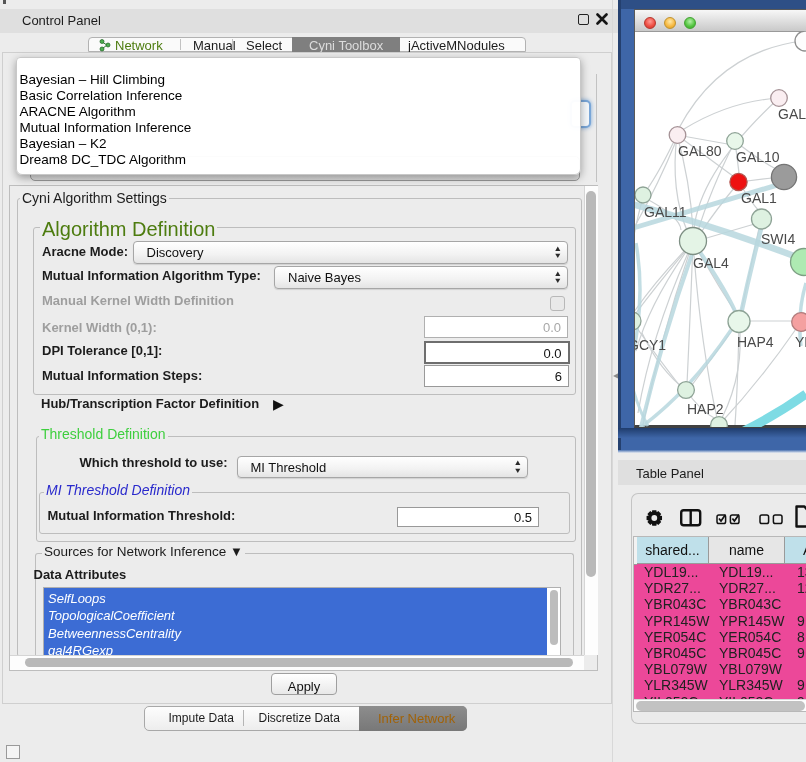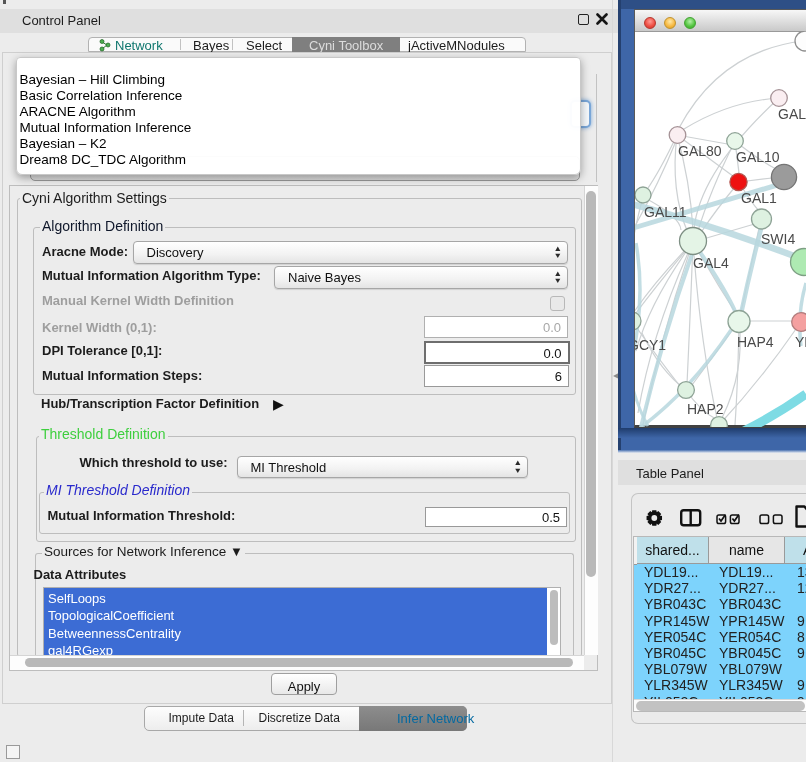--- a/index.html
+++ b/index.html
@@ -39,43 +39,43 @@
 <div class="abs" style="left:88px;top:37px;width:438px;height:15px;background:#fafafa;border:1px solid #b2b2b2;border-radius:4px 4px 0 0;box-sizing:border-box;"></div>
 <div class="abs" style="left:292px;top:37px;width:108px;height:15px;background:#7f7f7f;"></div>
 <div class="abs" style="left:99px;top:38px;width:12px;height:13px;">
 <svg width="12" height="13" viewBox="0 0 12 13">
 <line x1="3" y1="3" x2="8" y2="6" stroke="#2e7d32" stroke-width="1"></line>
 <line x1="3" y1="10" x2="8" y2="6" stroke="#2e7d32" stroke-width="1"></line>
 <circle cx="3" cy="2.5" r="2" fill="#4caf50" stroke="#1b5e20" stroke-width=".7"></circle>
 <circle cx="3" cy="10" r="2" fill="#4caf50" stroke="#1b5e20" stroke-width=".7"></circle>
 <circle cx="9" cy="6" r="2" fill="#4caf50" stroke="#1b5e20" stroke-width=".7"></circle>
 </svg></div>
-<div class="abs" style="left:115px;top:38px;font-size:13px;color:#0f766e;">Network</div>
+<div class="abs" style="left:115px;top:38px;font-size:13px;color:#4d7c0f;">Network</div>
 <div class="abs" style="left:180px;top:39px;width:1px;height:11px;background:#c2c2c2;"></div>
-<div class="abs" style="left:193px;top:38px;font-size:13px;color:#1c1c1c;">Bayes</div>
+<div class="abs" style="left:193px;top:38px;font-size:13px;color:#1c1c1c;">Manual</div>
 <div class="abs" style="left:232px;top:39px;width:1px;height:11px;background:#c2c2c2;"></div>
 <div class="abs" style="left:246px;top:38px;font-size:13px;color:#1c1c1c;">Select</div>
 <div class="abs" style="left:309px;top:38px;font-size:13px;color:#dcdcdc;">Cyni Toolbox</div>
 <div class="abs" style="left:408px;top:38px;font-size:13px;color:#1c1c1c;">jActiveMNodules</div>
 
 <div class="abs" style="left:2px;top:52px;width:610px;height:652px;border:1px solid #cfcfcf;box-sizing:border-box;background:#ececec;"></div>
 
 <div class="abs" style="left:570px;top:100px;width:17px;height:24px;border:2px solid #7aa7d8;border-radius:5px;box-shadow:0 0 4px #7aa7d8;background:#f4f8fb;"></div>
 
 <div class="abs" style="left:30px;top:156px;width:550px;height:25px;border:1px solid #9a9a9a;border-radius:5px;background:linear-gradient(#fdfdfd,#dcdcdc);box-sizing:border-box;"></div>
 
 <div class="abs" style="left:596px;top:74px;width:1px;height:108px;background:#c2c2c2;"></div>
 
 <div class="abs" style="left:9px;top:185px;width:589px;height:486px;border:1px solid #bdbdbd;box-sizing:border-box;background:#ececec;"></div>
 
 <div class="grp" style="left:17px;top:198px;width:563px;height:457px;border-radius:3px;"></div>
 <div class="gtitle" style="left:20px;top:190px;color:#1c1c1c;font-size:14px;">Cyni Algorithm Settings</div>
 
 <div class="grp" style="left:33px;top:227px;width:541px;height:166px;"></div>
-<div class="gtitle" style="left:40px;top:218px;color:#0f172a;font-size:14px;">Algorithm Definition</div>
+<div class="gtitle" style="left:40px;top:218px;color:#4d7c0f;font-size:20px;">Algorithm Definition</div>
 
 <div class="abs lbl" style="left:42px;top:243.5px;">Aracne Mode:</div>
 <div class="combo" style="left:132.5px;top:241px;width:433.5px;height:20.5px;">
   <span class="ctext">Discovery</span>
   <span class="arr">▲<br>▼</span>
 </div>
 
 <div class="abs lbl" style="left:42px;top:268px;">Mutual Information Algorithm Type:</div>
 <div class="combo" style="left:274px;top:266px;width:292px;height:20.5px;">
   <span class="ctext">Naive Bayes</span>
@@ -108,51 +108,51 @@
 
 <div class="abs lbl" style="left:79.5px;top:454.5px;">Which threshold to use:</div>
 <div class="combo" style="left:236.5px;top:455.5px;width:289.5px;height:20px;">
   <span class="ctext">MI Threshold</span>
   <span class="arr">▲<br>▼</span>
 </div>
 
 <div class="grp" style="left:39px;top:492px;width:529px;height:39.5px;"></div>
 <div class="gtitle" style="left:44px;top:481.5px;color:#2929cc;font-size:14px;font-style:italic;">MI Threshold Definition</div>
 <div class="abs lbl" style="left:47.5px;top:507.5px;">Mutual Information Threshold:</div>
-<div class="tfield" style="left:425px;top:507px;width:142px;height:19.5px;box-sizing:border-box;text-align:right;">
+<div class="tfield" style="left:397px;top:507px;width:142px;height:19.5px;box-sizing:border-box;text-align:right;">
     <span style="top:2px;">0.5</span>
   </div>
 
 <div class="grp" style="left:35px;top:553px;width:537px;height:110px;border-bottom:none;border-radius:3px 3px 0 0;"></div>
 <div class="gtitle" style="left:42px;top:543.5px;color:#1c1c1c;font-size:13.5px;">Sources for Network Inference <span style="font-size:13px;position:relative;top:0.5px;">▼</span></div>
 <div class="abs lbl" style="left:33.5px;top:567px;">Data Attributes</div>
 
 <div class="abs" style="left:42.5px;top:587px;width:518.5px;height:68px;background:#fff;border:1px solid #b0b0b0;border-bottom:none;box-sizing:border-box;overflow:hidden;">
-  <div style="position:absolute;left:0;top:0;width:503px;height:80px;background:#3c6cd4;color:#fff;font-size:13px;line-height:17.3px;padding:2px 0 0 4.5px;box-sizing:border-box;">
+  <div style="position:absolute;left:0;top:0;width:503px;height:80px;background:#3c6cd4;color:#fff;font-size:13px;line-height:17.3px;padding:2px 0 0 4.5px;box-sizing:border-box;font-style:italic;">
     SelfLoops<br>TopologicalCoefficient<br>BetweennessCentrality<br>gal4RGexp
   </div>
   <div style="position:absolute;left:506px;top:1.5px;width:8px;height:55px;background:#bdbdbd;border-radius:4px;"></div>
 </div>
 
 <div class="abs" style="left:584px;top:186px;width:13px;height:469px;background:#fdfdfd;border-left:1px solid #d5d5d5;"></div>
 <div class="abs" style="left:585.5px;top:191px;width:10px;height:386px;background:#b9b9b9;border-radius:5px;"></div>
 
 <div class="abs" style="left:10px;top:655px;width:574px;height:14px;background:#fdfdfd;border-top:1px solid #d5d5d5;"></div>
 <div class="abs" style="left:25px;top:657.5px;width:548px;height:9px;background:#b9b9b9;border-radius:4.5px;"></div>
 
 <div class="abs" style="left:271px;top:673px;width:66px;height:22px;border:1px solid #9f9f9f;border-radius:4px;background:linear-gradient(#ffffff,#e8e8e8);box-sizing:border-box;text-align:center;">
   <span style="font-size:13px;color:#111;position:relative;top:3px;">Apply</span>
 </div>
 
 <div class="abs" style="left:144px;top:705.5px;width:323px;height:25.5px;background:linear-gradient(#fdfdfd,#ededed);border:1px solid #a8a8a8;border-radius:5px;box-sizing:border-box;"></div>
 <div class="abs" style="left:359px;top:705.5px;width:108px;height:25.5px;background:linear-gradient(#8d8d8d,#787878);border-radius:0 5px 5px 0;"></div>
 <div class="abs b" style="left:168.5px;top:711px;font-size:12px;color:#1c1c1c;">Impute Data</div>
 <div class="abs" style="left:243px;top:710px;width:1px;height:16px;background:#b5b5b5;"></div>
 <div class="abs b" style="left:258.5px;top:711px;font-size:12px;color:#1c1c1c;">Discretize Data</div>
-<div class="abs b" style="left:397px;top:710.5px;font-size:13px;color:#0369a1;font-weight:normal;">Infer Network</div>
+<div class="abs b" style="left:378px;top:710.5px;font-size:13px;color:#a16207;font-weight:normal;">Infer Network</div>
 
 <div class="abs" style="left:6px;top:745px;width:12px;height:12px;border:1px solid #9a9a9a;background:#f5f5f5;"></div>
 
 <div class="abs" style="left:612px;top:0;width:1px;height:762px;background:#d8d8d8;"></div>
 <div class="abs" style="left:613px;top:371px;font-size:8px;color:#8a8a8a;">◀</div>
 
 <div class="abs" style="left:15.5px;top:56.5px;width:565px;height:118px;background:rgba(255,255,255,.97);border:1px solid #c8c8c8;border-radius:4px 4px 6px 6px;box-shadow:0 3px 8px rgba(0,0,0,.35);box-sizing:border-box;">
   <div style="position:absolute;left:3px;top:14px;font-size:13.5px;color:#000;line-height:16px;">
     Bayesian – Hill Climbing<br>
     Basic Correlation Inference<br>
@@ -274,21 +274,21 @@
     <rect x="77" y="15" width="8.6" height="8.6" rx="1.8" stroke-width="1.5"></rect>
     <rect x="90.4" y="15" width="8.6" height="8.6" rx="1.8" stroke-width="1.5"></rect>
     <path d="M79 18.5 l2 2.5 4.5 -6.5" stroke-width="1.7"></path>
     <path d="M92.4 18.5 l2 2.5 4.5 -6.5" stroke-width="1.7"></path>
     <rect x="120" y="15" width="8.6" height="8.6" rx="1.8" stroke-width="1.5"></rect>
     <rect x="133.4" y="15" width="8.6" height="8.6" rx="1.8" stroke-width="1.5"></rect>
     <path d="M168.5 11.5 l-4 -5 -8 0 0 20 13 0" stroke-width="2.4" stroke-linejoin="round"></path>
   </g>
 </svg>
 
-<div class="abs" style="left:633px;top:536px;width:173px;height:176px;background:#7dd3fc;border:1px solid #b8b8b8;border-right:none;box-sizing:border-box;overflow:hidden;">
+<div class="abs" style="left:633px;top:536px;width:173px;height:176px;background:#ec4899;border:1px solid #b8b8b8;border-right:none;box-sizing:border-box;overflow:hidden;">
 
   <div style="position:absolute;left:0;top:0;width:3px;height:27px;background:#f2f2f2;border-bottom:1px solid #9a9a9a;"></div>
   <div style="position:absolute;left:3px;top:0;width:72px;height:27px;background:#bfe0ea;border-right:1px solid #9a9a9a;border-bottom:1px solid #9a9a9a;box-sizing:border-box;text-align:center;font-size:14px;color:#111;"><span style="position:relative;top:5px;">shared...</span></div>
   <div style="position:absolute;left:75px;top:0;width:76px;height:27px;background:#e6e6e6;border-right:1px solid #9a9a9a;border-bottom:1px solid #9a9a9a;box-sizing:border-box;text-align:center;font-size:14px;color:#111;"><span style="position:relative;top:5px;">name</span></div>
   <div style="position:absolute;left:151px;top:0;width:22px;height:27px;background:#bfe0ea;border-bottom:1px solid #9a9a9a;box-sizing:border-box;font-size:14px;color:#111;"><span style="position:relative;top:5px;left:18px;">A</span></div>
 
   <div style="position:absolute;left:0;top:27px;font-size:14px;color:#222;line-height:16.2px;">
     <div style="position:absolute;left:10px;width:150px;">YDL19...<br>YDR27...<br>YBR043C<br>YPR145W<br>YER054C<br>YBR045C<br>YBL079W<br>YLR345W<br>YIL052C</div>
     <div style="position:absolute;left:85px;width:150px;">YDL19...<br>YDR27...<br>YBR043C<br>YPR145W<br>YER054C<br>YBR045C<br>YBL079W<br>YLR345W<br>YIL052C</div>
     <div style="position:absolute;left:163px;width:40px;">13<br>12<br><br>9.<br>8.<br>9.<br><br>9.<br>9.</div>

